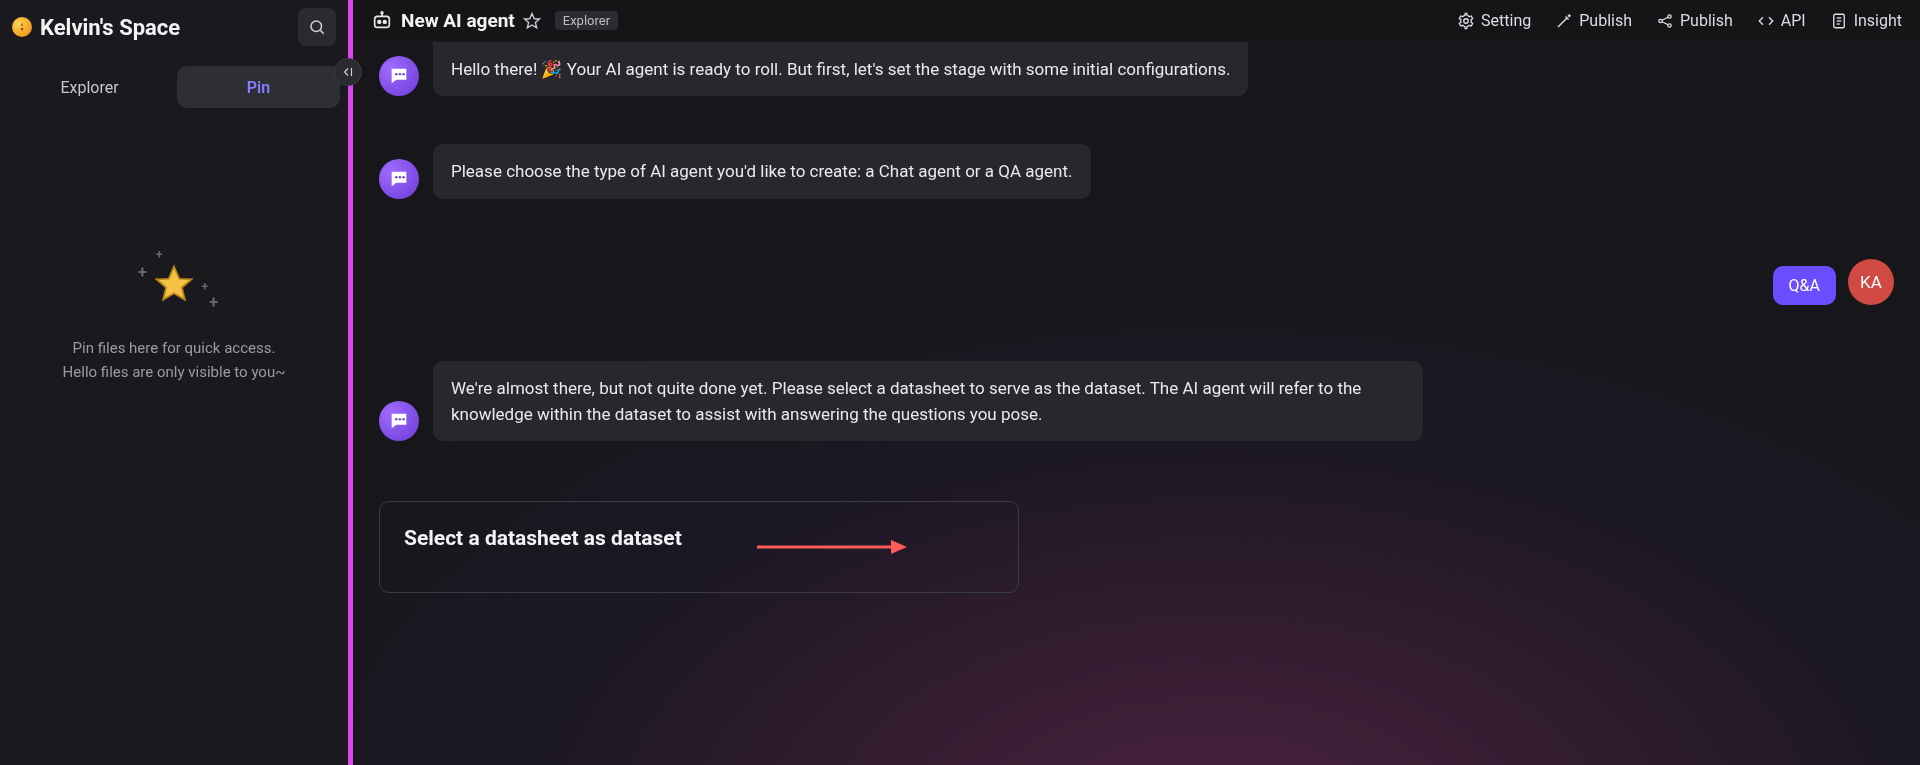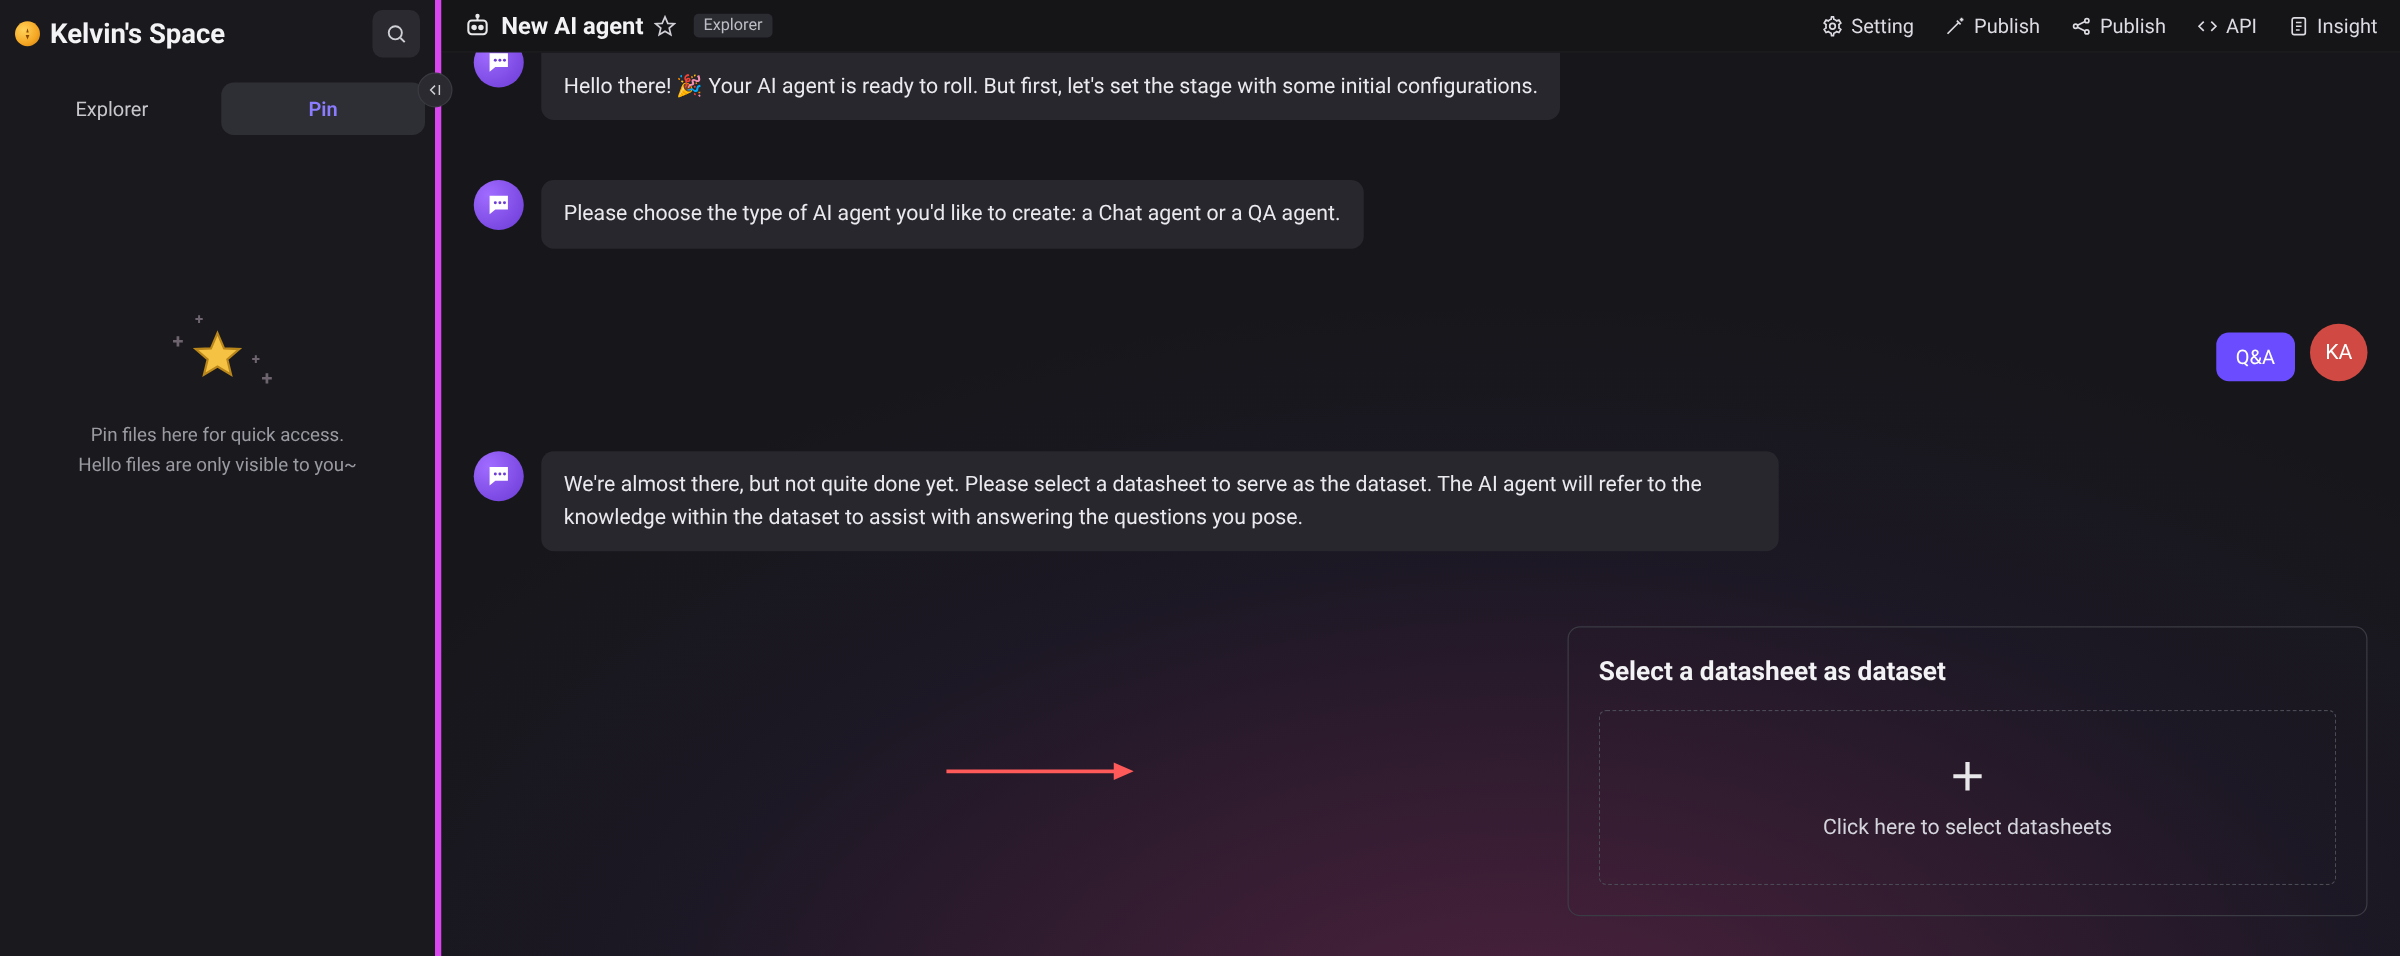--- a/index.html
+++ b/index.html
@@ -24,30 +24,30 @@
   .main { flex:1; display:flex; flex-direction:column; background: radial-gradient(1400px 800px at 55% 110%, rgba(120,40,90,0.55), rgba(30,20,45,0.4) 50%, #17171b 75%); }
   .topbar { height:42px; display:flex; align-items:center; padding: 0 18px; border-bottom:1px solid rgba(255,255,255,0.04); background: rgba(20,20,24,0.6); }
   .title-wrap { display:flex; align-items:center; gap:8px; }
   .title { font-size:19px; font-weight:700; color:#f3f3f5; }
   .badge { font-size:13px; color:#bdbdc5; background:#2b2b32; padding:2px 8px; border-radius:4px; margin-left:6px; }
   .top-actions { margin-left:auto; display:flex; align-items:center; gap:24px; }
   .top-link { display:flex; align-items:center; gap:6px; font-size:16px; color:#dcdce2; cursor:pointer; }
 
   .conv { flex:1; overflow:auto; padding: 0 26px 28px 26px; }
   .row { display:flex; margin-top: 16px; }
-  .row.bot { justify-content:flex-start; }
+  .row.bot { justify-content:flex-start;align-items:flex-end; }
   .row.user { justify-content:flex-end; align-items:flex-end; }
   .avatar { width:40px; height:40px; border-radius:50%; background: radial-gradient(circle at 30% 30%, #a06bff, #6b3bd6); display:flex;align-items:center;justify-content:center; margin-right:14px; }
   .bubble { max-width: 1020px; padding: 14px 18px; border-radius: 10px; font-size:17px; line-height:1.55; color:#e9e9ee; }
   .bot .bubble { background: #27272d; }
 
   .user-chip { background:#6b4dff; color:#fff; font-size:16px; padding:10px 16px; border-radius:10px; }
   .user-av { width:46px; height:46px; border-radius:50%; background:#d04a43; color:#fff; display:flex;align-items:center;justify-content:center; font-size:17px; font-weight:400; margin-left:12px; }
 
-  .panel-wrap { display:flex; justify-content:flex-end; margin-top:60px; position:relative; }
+  .panel-wrap { display:flex; margin-top:60px; position:relative; }
   .panel { width: 640px; border:1px solid #3b3b43; border-radius:10px; padding:24px; }
   .panel h3 { font-size:21px; font-weight:700; color:#f3f3f5; margin-bottom:18px; }
   .dropzone { border:1px dashed #4b4b55; border-radius:6px; height:140px; display:flex; flex-direction:column; align-items:center; justify-content:center; gap:14px; cursor:pointer; }
   .dropzone span { color:#d4d4dc; font-size:17px; }
   .arrow-annot { position:absolute; left:50%; top:50%; transform:translate(-380px,-12px); }
 
   .icon-svg { display:block; }
   
   
   .msg0 { margin-top:0; }
@@ -207,24 +207,17 @@
         <div class="bubble" style="max-width:990px;">We're almost there, but not quite done yet. Please select a datasheet to serve as the dataset. The AI agent will refer to the knowledge within the dataset to assist with answering the questions you pose.</div>
       </div>
 
       <div class="panel-wrap">
         <svg class="arrow-annot" width="150" height="24" viewBox="0 0 150 24">
             <line x1="0" y1="12" x2="138" y2="12" stroke="#ff5a5a" stroke-width="3"></line>
             <polygon points="150,12 134,5 134,19" fill="#ff5a5a"></polygon>
           </svg>
         <div class="panel">
           <h3>Select a datasheet as dataset</h3>
-          <div class="dropzone">
-            <svg width="34" height="34" viewBox="0 0 24 24" fill="none" stroke="#e8e8ea" stroke-width="2.4">
-                <line x1="12" y1="4" x2="12" y2="20"></line>
-                <line x1="4" y1="12" x2="20" y2="12"></line>
-              </svg>
-            <span>Click here to select datasheets</span>
-          </div>
         </div>
       </div>
     </div>
   </main>
 </div>
 
 </body></html>

